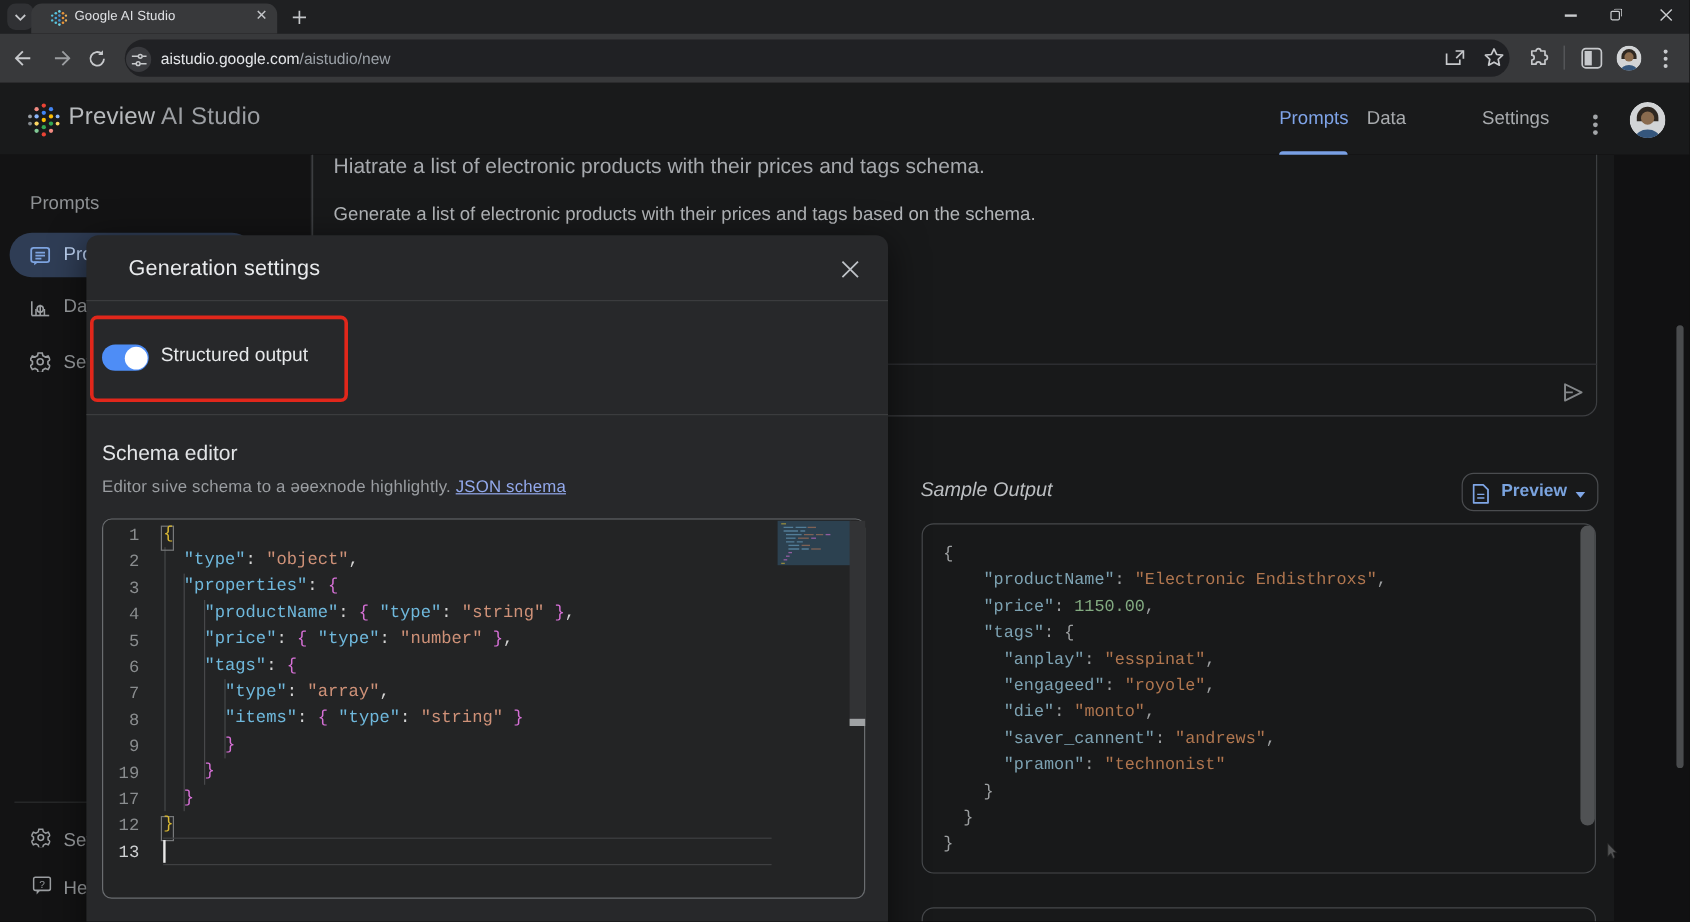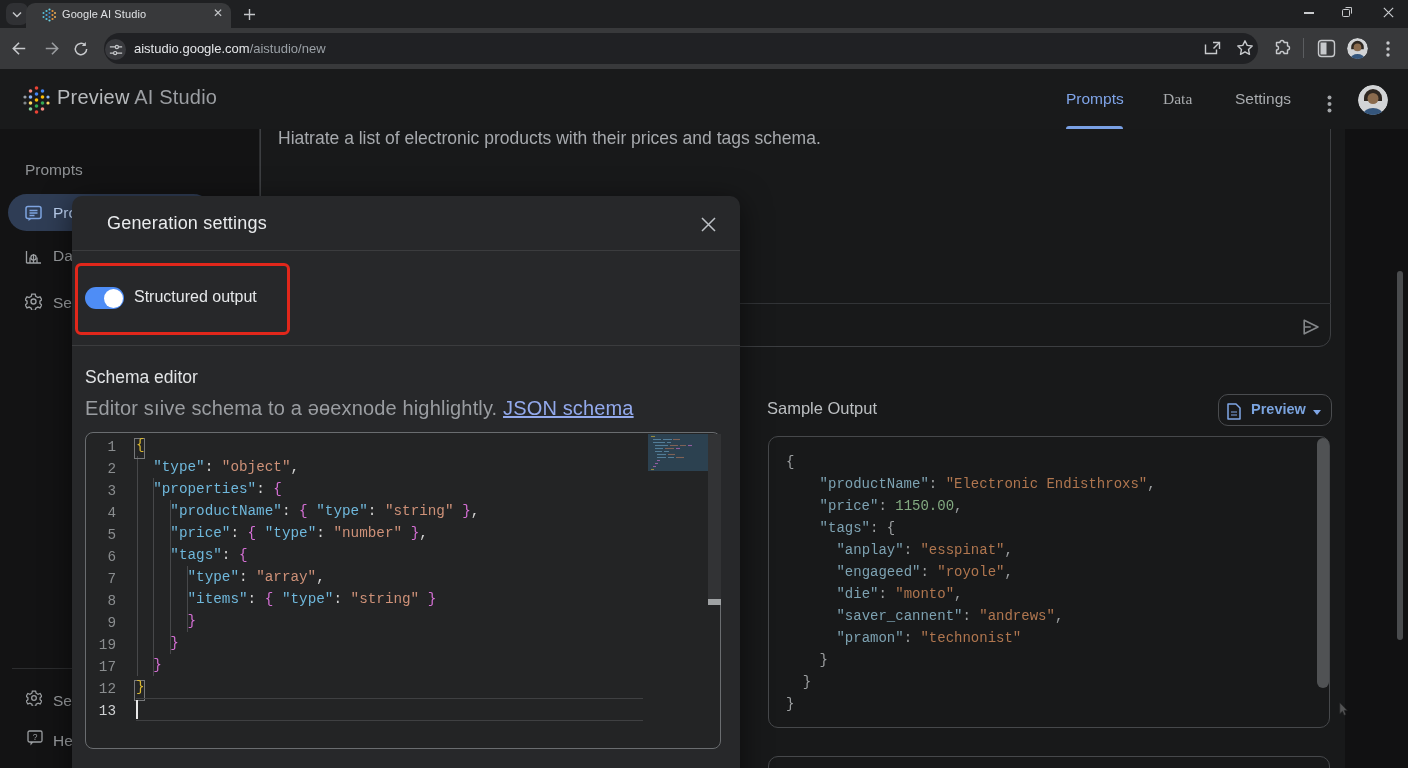--- a/index.html
+++ b/index.html
@@ -19,21 +19,21 @@
   #omnibox { left:104px; top:33px; width:1154px; height:31px; border-radius:16px; background:#202124; }
   #urltext { left:134px; top:41px; font-size:13px; color:#e4e6e9; }
   #urltext .path { color:#9aa0a6; }
 
   
   #appheader { left:0; top:69px; width:1408px; height:60px; background:#191a1b; }
   #wordmark { left:57px; top:86px; font-size:20px; color:#9b9ea2; letter-spacing:.2px; }
   #wordmark .g { color:#b7babd; }
   .nav { top:90px; font-size:15.5px; color:#a8abae; }
   #nav-prompts { left:1066px; color:#7fa4e8; }
-  #nav-data { left:1163px;font-family:Liberation Serif, serif; }
+  #nav-data { left:1139px; }
   #nav-settings { left:1235px; }
   #nav-underline { left:1066px; top:126px; width:57px; height:4px; background:#79a0e5; border-radius:3px 3px 0 0; }
   #hdr-kebab { left:1327px; top:95px; }
   #hdr-avatar { left:1358px; top:85px; width:30px; height:30px; border-radius:50%; overflow:hidden; }
 
   
   #content { left:0; top:129px; width:1408px; height:639px; background:#111112; overflow:hidden; }
   #mainarea { left:260px; top:0px; width:1085px; height:639px; background:#18191a; }
   #sidebar { left:0; top:0px; width:260px; height:639px; background:#131314; border-right:1px solid #2c2d2f; }
 
@@ -45,21 +45,21 @@
   #sb-divider { left:12px; top:539px; width:236px; height:1px; background:#2c2d2f; }
 
   
   #card { left:0px; top:-15px; width:1071px; height:233px; border:1px solid #3c3e41; border-radius:12px; }
   #cardline1 { left:17px; top:13px; font-size:17.5px; color:#a6a9ad;text-align:center; }
   #cardline2 { left:17px; top:55px; font-size:15.5px; color:#b2b5b8; }
   #carddivider { left:1px; top:188px; width:1069px; height:1px; background:#323437; }
   #sendicon { left:1041px; top:203px; }
 
   
-  #so-label { left:507px; top:270px; font-size:16.5px; color:#bcbfc2; }
+  #so-label { left:507px; top:270px; font-size:16.5px; color:#bcbfc2;font-style:italic; }
   #so-btn { left:958px; top:265px; width:114px; height:32px; border:1px solid #4a4c4f; border-radius:10px; }
   #so-icon { left:967px; top:274px; }
   #so-btntxt { left:991px; top:272px; font-size:14.5px; font-weight:bold; color:#7aa3de; letter-spacing:0; }
   #so-caret { left:1053px; top:281px; width:0; height:0; border-left:4.5px solid transparent; border-right:4.5px solid transparent; border-top:5px solid #7fa6e6; }
   #so-box { left:508px; top:307px; width:562px; height:292px; border:1px solid #46484b; border-radius:10px; }
   #so-box pre { position:absolute; left:17px; top:14px; font-family:"Liberation Mono", monospace; font-size:14px; line-height:22px; color:#9da0a2; }
   #so-box .k { color:#7da2b2; } #so-box .s { color:#b0764f; } #so-box .n { color:#83ab81; }
   #so-thumb { left:548px; top:1px; width:12px; height:250px; background:#505254; border-radius:6px; }
   #so-box2 { left:508px; top:627px; width:562px; height:60px; border:1px solid #46484b; border-radius:10px; }
 
@@ -69,21 +69,21 @@
   
   #modal { left:72px; top:196px; width:668px; height:600px; background:#27282a; border-radius:10px; box-shadow:0 6px 30px rgba(0,0,0,.55); }
   #mtitle { left:13px; top:17px; font-size:18px; font-weight:normal; color:#e9ebed; letter-spacing:.2px;margin-left:22px; }
   #mclose { left:629px; top:21px; width:16px; height:16px; }
   .mdivider { left:0; width:668px; height:1px; background:#3b3c3e; }
   #toggle { left:13px; top:91px; width:39px; height:22px; border-radius:11px; background:#4e8df6; }
   #toggleknob { left:18.5px; top:1.5px; width:19px; height:19px; border-radius:50%; background:#ffffff; }
   #togglelabel { left:62px; top:92px; font-size:16px; color:#e6e8ea; }
   #redbox { left:3px; top:67px; width:215px; height:72px; border:3px solid #e1271b; border-radius:6px; }
   #se-head { left:13px; top:171px; font-size:17.5px; color:#e2e4e6; }
-  #se-sub { left:13px; top:201px; font-size:20px; letter-spacing:.15px; color:#9a9da1;text-align:center; }
+  #se-sub { left:13px; top:201px; font-size:14px; letter-spacing:.15px; color:#9a9da1;text-align:center; }
   #se-sub .lnk { color:#93a9ec; text-decoration:underline; }
 
   
   #editor { left:13px; top:236px; width:636px; height:317px; background:#232425; border:1px solid #6a6d70; border-radius:8px; }
   .lnum { position:absolute; left:2px; width:28px; text-align:right; font-family:"Liberation Mono", monospace; font-size:14.3px; color:#8a8d8f; line-height:22px; }
   #ecode { position:absolute; left:50px; top:1px; font-family:"Liberation Mono", monospace; font-size:14.3px; line-height:22px; color:#d4d4d4; white-space:pre; }
   #ecode .k { color:#6fb8dc; } #ecode .s { color:#ce9178; } #ecode .b1 { color:#d9b832; } #ecode .b2 { color:#d670d6; }
   .iguide { position:absolute; width:1px; background:#47484a; }
   .bmatch { position:absolute; width:11px; height:21px; border:1px solid #76787a; }
   #minimap { left:562px; top:1px; width:61px; height:37px; background:#2c4150; }
@@ -249,20 +249,21 @@
         <path d="M6 13a9 9 0 0 1 18 0v3H6z" fill="#2e2721"></path>
         <circle cx="15" cy="13.5" r="5.5" fill="#8a6b4e"></circle>
         <path d="M5 30a10 7 0 0 1 20 0z" fill="#35567c"></path>
       </svg>
     </div>
 
   <div class="abs" id="content">
     <div class="abs" id="mainarea">
       <div class="abs" id="card">
         <div class="abs" id="cardline1">Hiatrate a list of electronic products with their prices and tags schema.</div>
+        <div class="abs" id="cardline2">Generate a list of electronic products with their prices and tags based on the schema.</div>
         <div class="abs" id="carddivider"></div>
         <div class="abs" id="sendicon">
             <svg width="18" height="18" viewBox="0 0 18 18">
               <path d="M2.2 2.2L16 9 2.2 15.8zM2.2 9h6.5" stroke="#84878a" stroke-width="1.6" fill="none" stroke-linejoin="round"></path>
             </svg>
           </div>
       </div>
       <div class="abs" id="so-label">Sample Output</div>
       <div class="abs" id="so-btn"></div>
       <div class="abs" id="so-icon">

